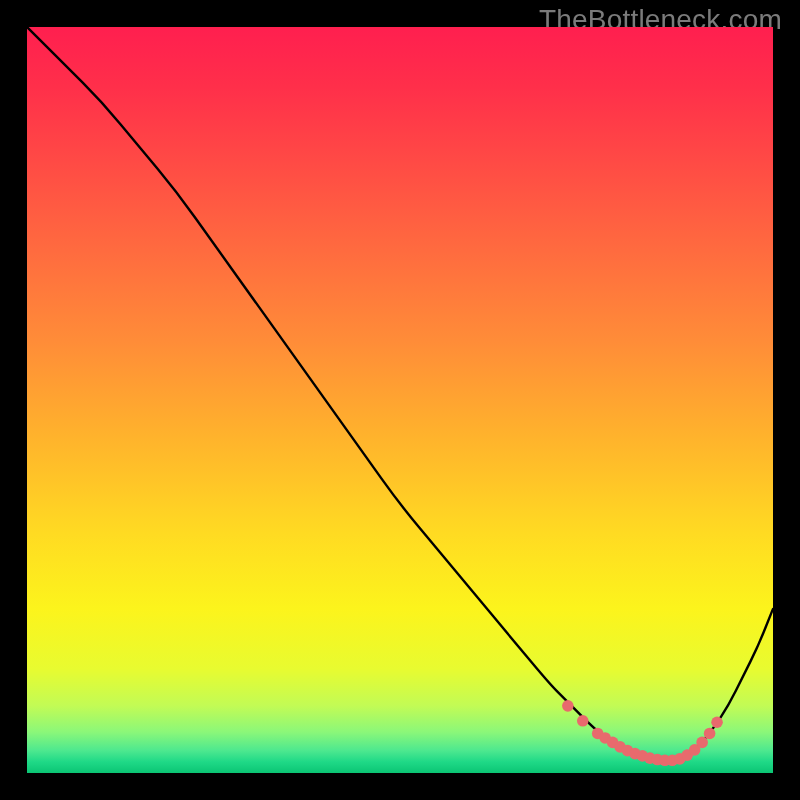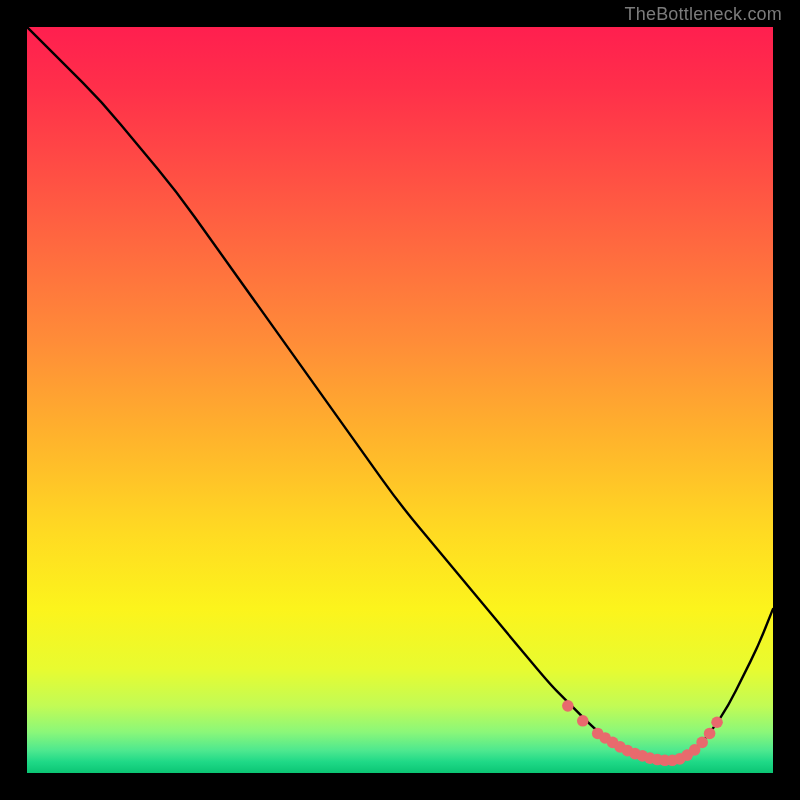--- a/index.html
+++ b/index.html
@@ -15,21 +15,21 @@
     position: relative;
     width: 800px;
     height: 800px;
     background: #000;
   }
   .watermark {
     position: absolute;
     top: 4px;
     right: 18px;
     color: #7b7b7b;
-    font-size: 18px;
+    font-size: 28px;
     font-weight: 400;
     letter-spacing: 0.2px;
     user-select: none;
   }
   .plot-wrap {
     position: absolute;
     left: 27px;
     top: 27px;
     width: 746px;
     height: 746px;

